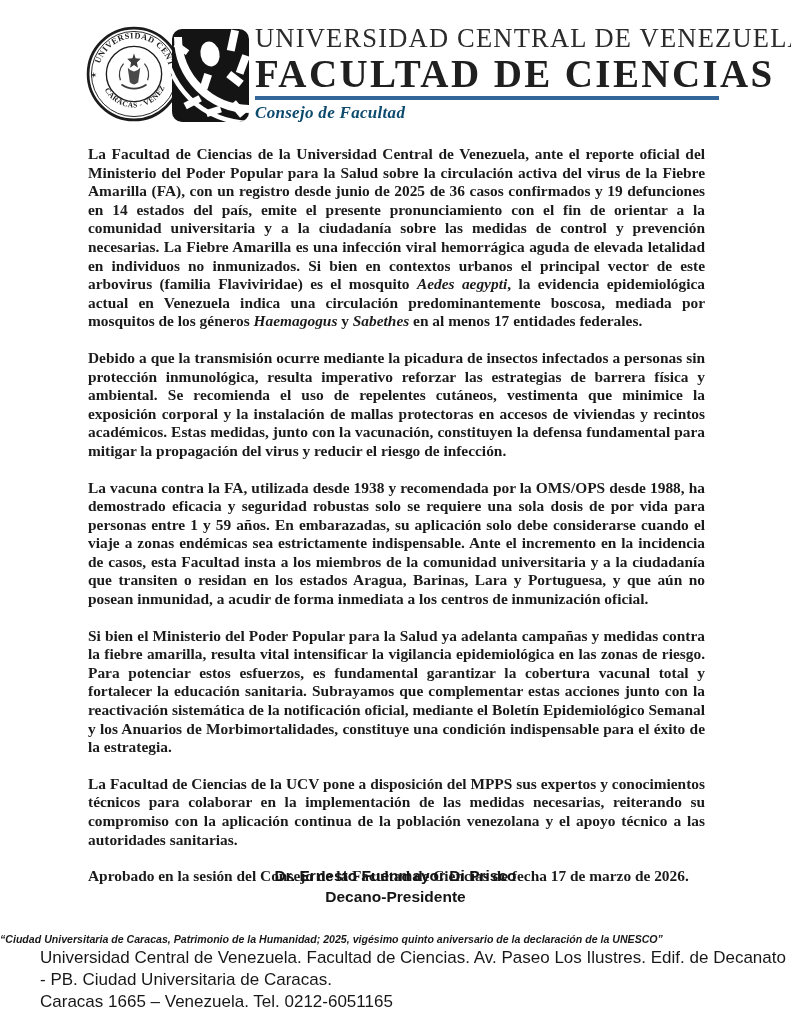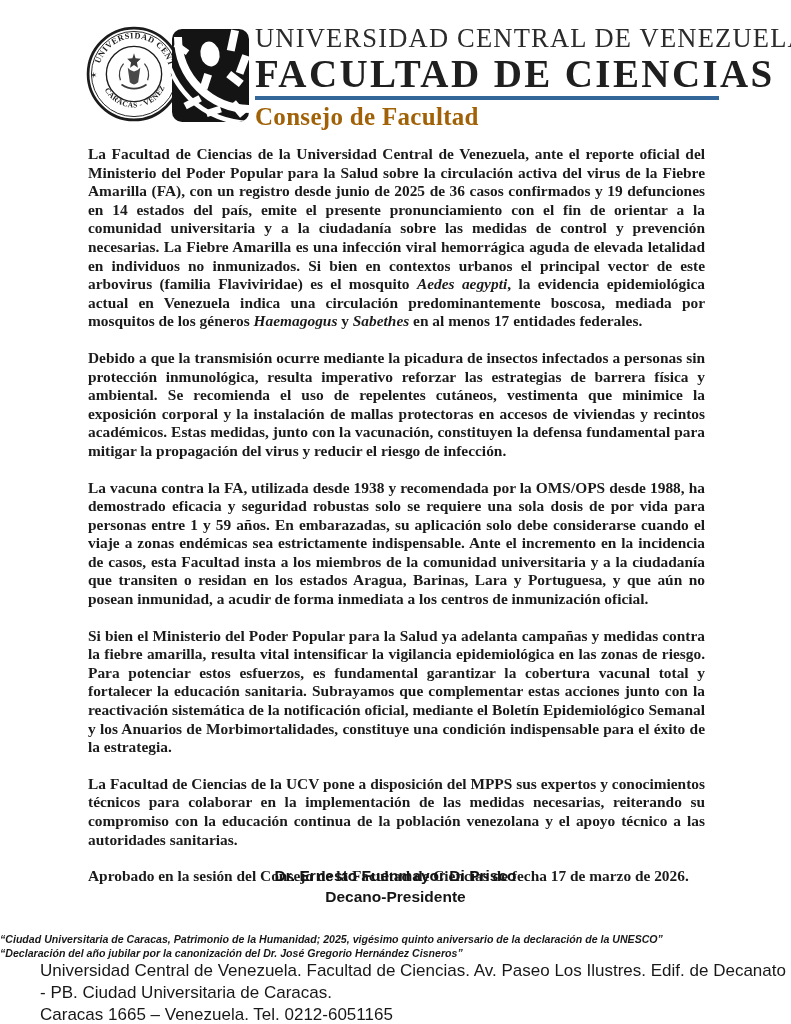--- a/index.html
+++ b/index.html
@@ -20,21 +20,21 @@
   .univ-line{
     font-size:26.5px;letter-spacing:1.2px;white-space:nowrap;
     color:#2b2b2b;font-weight:normal;line-height:1.05;
   }
   .fac-line{
     font-size:39px;font-weight:bold;letter-spacing:2.4px;white-space:nowrap;
     color:#1f1f1f;line-height:1.0;margin-top:1px;text-align:right;
   }
   .blue-rule{height:4px;width:464px;margin-top:3px;}
   .council-line{
-    font-size:25px;font-weight:bold;color:#a16207;margin-top:3px;letter-spacing:.3px;
+    font-size:17px;font-weight:bold;color:#0c4a6e;margin-top:3px;letter-spacing:.3px;font-style:italic;
   }
   
   .doc-body{margin:0 86px 0 88px;}
   .para{
     margin:0 0 18px 0;
     font-size:15.4px;line-height:18.6px;
     text-align:justify;
     font-weight:bold;
   }
   .para em{font-style:italic;}
@@ -118,29 +118,28 @@
       <div class="blue-rule" id="blueRule" style="background: rgb(51, 102, 153);"></div>
       <div class="council-line">Consejo de Facultad</div>
     </div>
   </div>
 
   <div class="doc-body">
       <p class="para"><span>La Facultad de Ciencias de la Universidad Central de Venezuela, ante el reporte oficial del Ministerio del Poder Popular para la Salud sobre la circulación activa del virus de la Fiebre Amarilla (FA), con un registro desde junio de 2025 de 36 casos confirmados y 19 defunciones en 14 estados del país, emite el presente pronunciamiento con el fin de orientar a la comunidad universitaria y a la ciudadanía sobre las medidas de control y prevención necesarias. La Fiebre Amarilla es una infección viral hemorrágica aguda de elevada letalidad en individuos no inmunizados. Si bien en contextos urbanos el principal vector de este arbovirus (familia Flaviviridae) es el mosquito </span><em>Aedes aegypti</em><span>, la evidencia epidemiológica actual en Venezuela indica una circulación predominantemente boscosa, mediada por mosquitos de los géneros </span><em>Haemagogus</em><span> y </span><em>Sabethes</em><span> en al menos 17 entidades federales.</span></p>
       <p class="para"><span>Debido a que la transmisión ocurre mediante la picadura de insectos infectados a personas sin protección inmunológica, resulta imperativo reforzar las estrategias de barrera física y ambiental. Se recomienda el uso de repelentes cutáneos, vestimenta que minimice la exposición corporal y la instalación de mallas protectoras en accesos de viviendas y recintos académicos. Estas medidas, junto con la vacunación, constituyen la defensa fundamental para mitigar la propagación del virus y reducir el riesgo de infección.</span></p>
       <p class="para"><span>La vacuna contra la FA, utilizada desde 1938 y recomendada por la OMS/OPS desde 1988, ha demostrado eficacia y seguridad robustas solo se requiere una sola dosis de por vida para personas entre 1 y 59 años. En embarazadas, su aplicación solo debe considerarse cuando el viaje a zonas endémicas sea estrictamente indispensable. Ante el incremento en la incidencia de casos, esta Facultad insta a los miembros de la comunidad universitaria y a la ciudadanía que transiten o residan en los estados Aragua, Barinas, Lara y Portuguesa, y que aún no posean inmunidad, a acudir de forma inmediata a los centros de inmunización oficial.</span></p>
       <p class="para"><span>Si bien el Ministerio del Poder Popular para la Salud ya adelanta campañas y medidas contra la fiebre amarilla, resulta vital intensificar la vigilancia epidemiológica en las zonas de riesgo. Para potenciar estos esfuerzos, es fundamental garantizar la cobertura vacunal total y fortalecer la educación sanitaria. Subrayamos que complementar estas acciones junto con la reactivación sistemática de la notificación oficial, mediante el Boletín Epidemiológico Semanal y los Anuarios de Morbimortalidades, constituye una condición indispensable para el éxito de la estrategia.</span></p>
-      <p class="para"><span>La Facultad de Ciencias de la UCV pone a disposición del MPPS sus expertos y conocimientos técnicos para colaborar en la implementación de las medidas necesarias, reiterando su compromiso con la educación continua de la población venezolana y el apoyo técnico a las autoridades sanitarias.</span></p>
+      <p class="para"><span>La Facultad de Ciencias de la UCV pone a disposición del MPPS sus expertos y conocimientos técnicos para colaborar en la implementación de las medidas necesarias, reiterando su compromiso con la aplicación continua de la población venezolana y el apoyo técnico a las autoridades sanitarias.</span></p>
       <p class="para"><span>Aprobado en la sesión del Consejo de la Facultad de Ciencias de fecha 17 de marzo de 2026.</span></p>
     </div>
 
   <div class="signature">
     <div class="sig-name">Dr. Ernesto Fuenmayor Di Prisco</div>
     <div class="sig-title">Decano-Presidente</div>
   </div>
 
   <div class="footer">
     <div class="footer-quote">“Ciudad Universitaria de Caracas, Patrimonio de la Humanidad; 2025, vigésimo quinto aniversario de la declaración de la UNESCO”</div>
-    <div class="footer-quote">“Declaración del año jubilar por la canonización del Dr. José Gregorio Hernández Cisneros”</div>
     <div class="footer-addr">Universidad Central de Venezuela. Facultad de Ciencias. Av. Paseo Los Ilustres. Edif. de Decanato - PB. Ciudad Universitaria de Caracas.</div>
     <div class="footer-addr">Caracas 1665 – Venezuela. Tel. 0212-6051165</div>
   </div>
 
 </div>
 
 </body></html>

